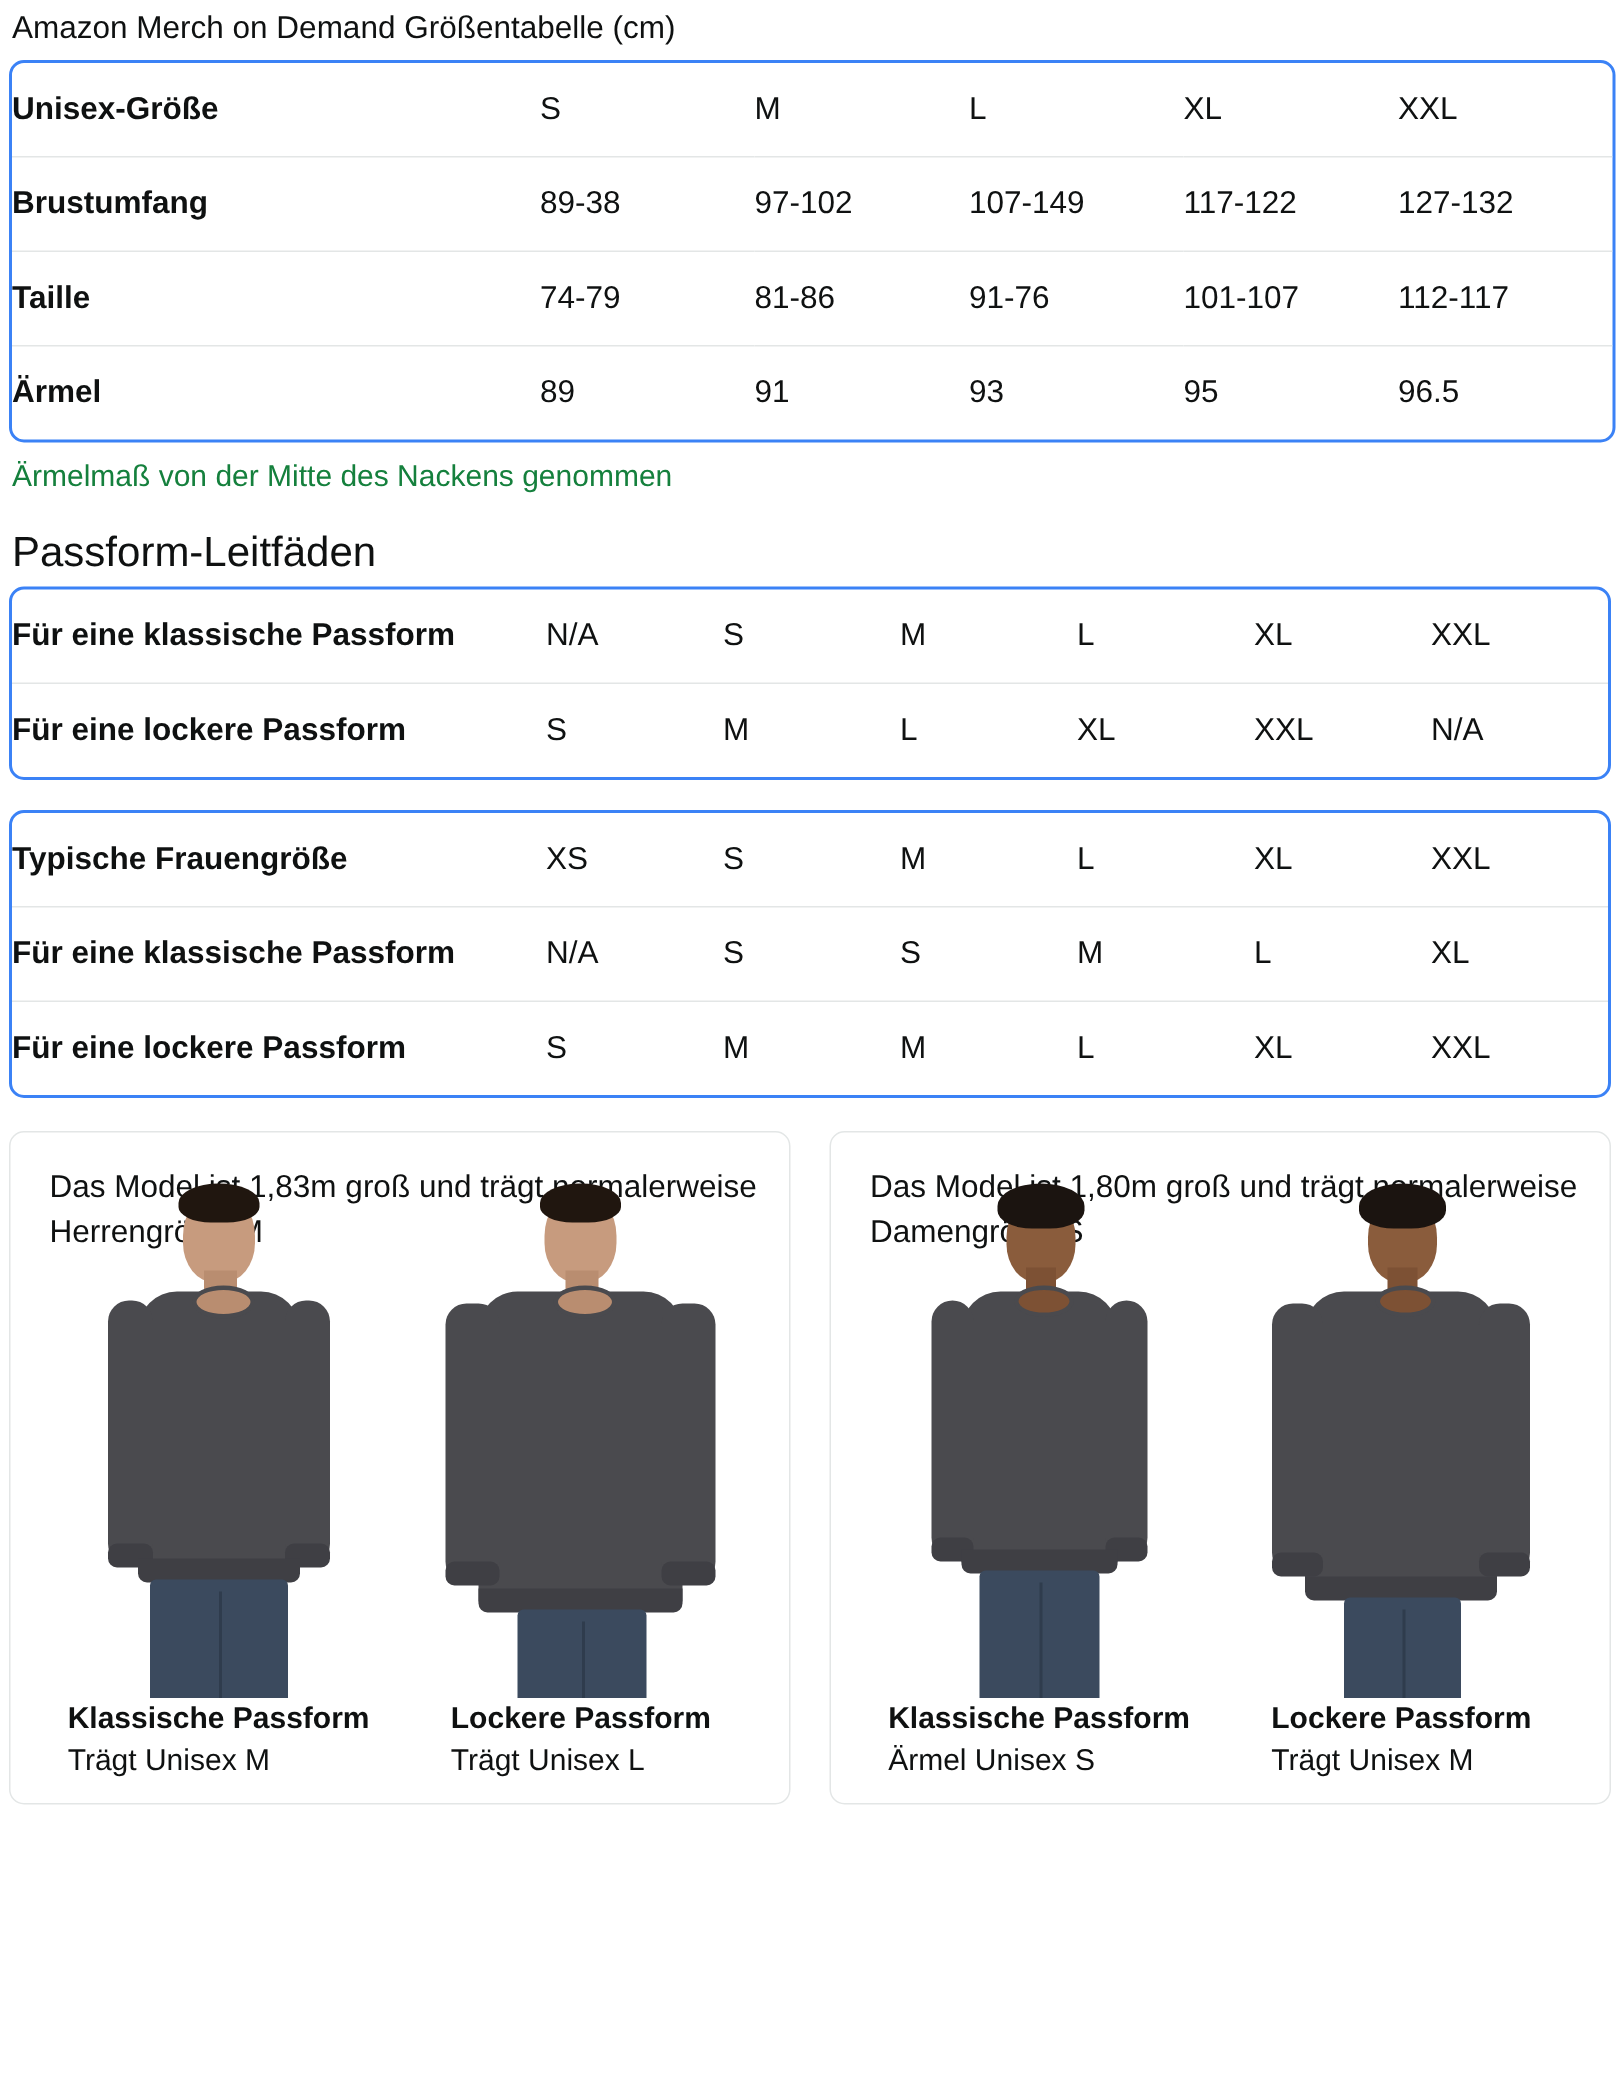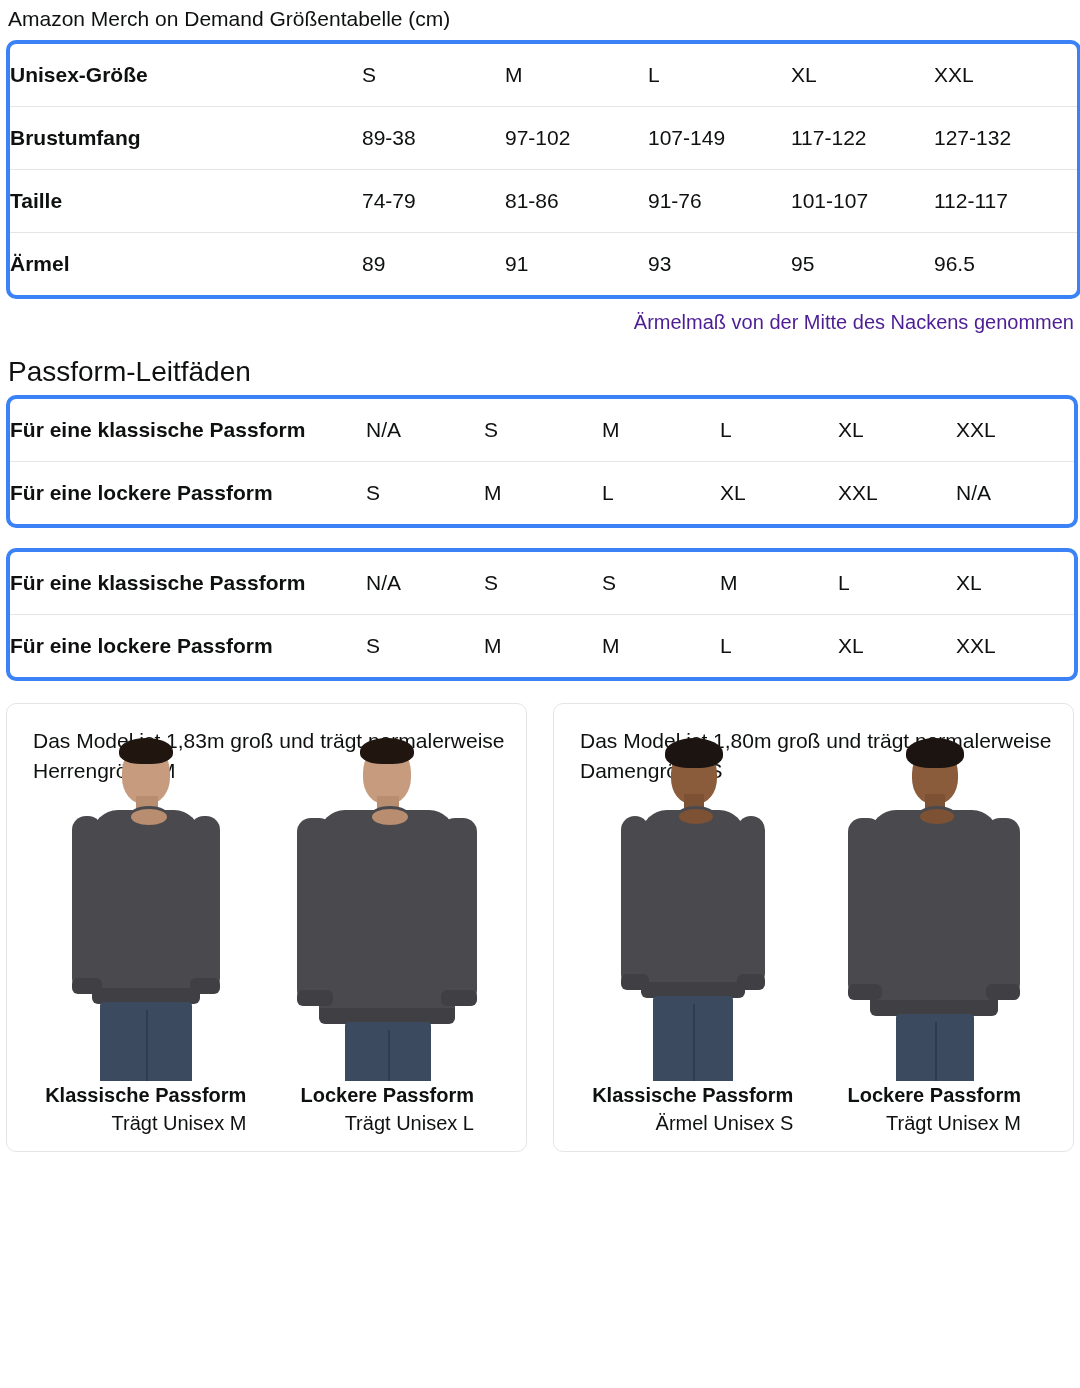--- a/index.html
+++ b/index.html
@@ -23,36 +23,35 @@
   }
   .caption {
     font-size: 21px;
     line-height: 26px;
     color: #0f1111;
     margin: 6px 0 8px 2px;
   }
   .note {
     font-size: 20px;
     line-height: 26px;
-    color: #4c1d95;
+    color: #15803d;
     margin: 10px 0 0 2px;
-    text-align: right;
   }
   .section-title {
     font-size: 28px;
     line-height: 26px;
     color: #0f1111;
     margin: 24px 0 10px 2px;
   }
 
   table.sizetable {
     width: 1068px;
     border-collapse: separate;
     border-spacing: 0;
-    border: 4px solid #3b82f6;
+    border: 2px solid #3b82f6;
     border-radius: 10px;
     overflow: hidden;
     background: #ffffff;
     table-layout: fixed;
   }
   table.sizetable td {
     font-size: 21px;
     line-height: 26px;
     padding: 18px 0 18px 0;
     border-top: 1px solid #e3e6e6;
@@ -110,21 +109,21 @@
     display: flex;
     flex-direction: column;
     align-items: center;
   }
   .fig-img {
     position: relative;
     width: 232px;
     height: 345px;
   }
   .fig-labels {
-    text-align: right;
+    text-align: left;
   }
   .fit-name {
     font-size: 20px;
     font-weight: bold;
     line-height: 28px;
     color: #0f1111;
   }
   .fit-sub {
     font-size: 20px;
     line-height: 28px;
@@ -248,20 +247,29 @@
       <td class="cell">XXL</td>
       <td class="cell">N/A</td>
     </tr>
   </tbody>
     </table>
 
   <div class="spacer-20"></div>
 
   <table class="sizetable fittable">
     <tbody>
+        <tr>
+      <td class="rowhead">Typische Frauengröße</td>
+      <td class="cell">XS</td>
+      <td class="cell">S</td>
+      <td class="cell">M</td>
+      <td class="cell">L</td>
+      <td class="cell">XL</td>
+      <td class="cell">XXL</td>
+    </tr>
     <tr>
       <td class="rowhead">Für eine klassische Passform</td>
       <td class="cell">N/A</td>
       <td class="cell">S</td>
       <td class="cell">S</td>
       <td class="cell">M</td>
       <td class="cell">L</td>
       <td class="cell">XL</td>
     </tr>
     <tr>

